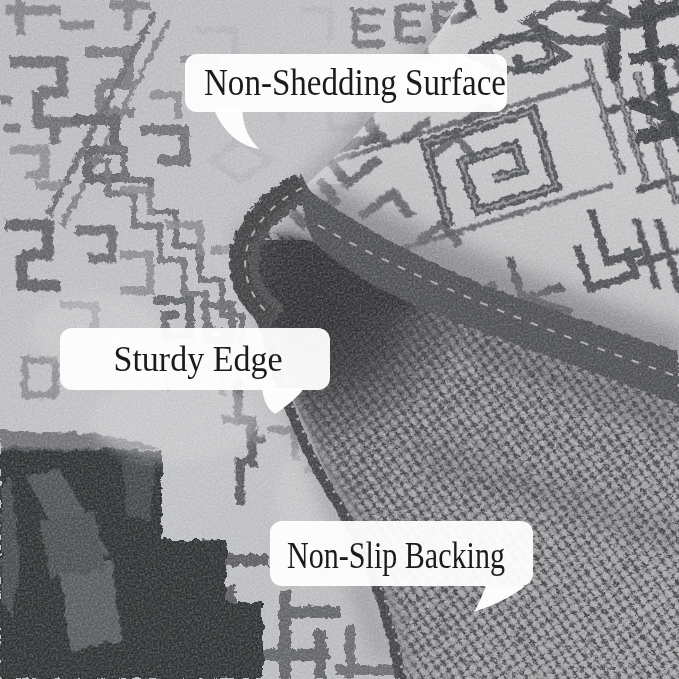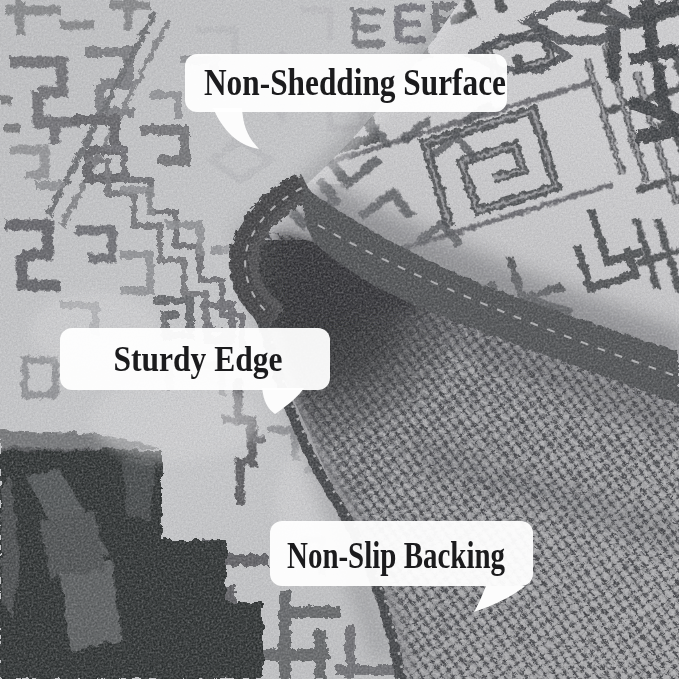--- a/index.html
+++ b/index.html
@@ -1,16 +1,16 @@
 <!DOCTYPE html>
 <html><head>
 <meta charset="utf-8">
 <style>
   html,body{margin:0;padding:0;background:#c4c5c7;}
-  #wrap{position:relative;width:679px;height:679px;overflow:hidden;font-weight:bold;}
+  #wrap{position:relative;width:679px;height:679px;overflow:hidden;}
   svg{display:block;}
   text{font-family:"Liberation Serif", serif;}
 </style>
 </head>
 <body>
 <div id="wrap">
 <svg width="679" height="679" viewBox="0 0 679 679" xmlns="http://www.w3.org/2000/svg">
 <defs>
   <filter id="rough" x="-15%" y="-15%" width="130%" height="130%">
     <feTurbulence type="fractalNoise" baseFrequency="0.16" numOctaves="4" seed="7" result="n"></feTurbulence>

